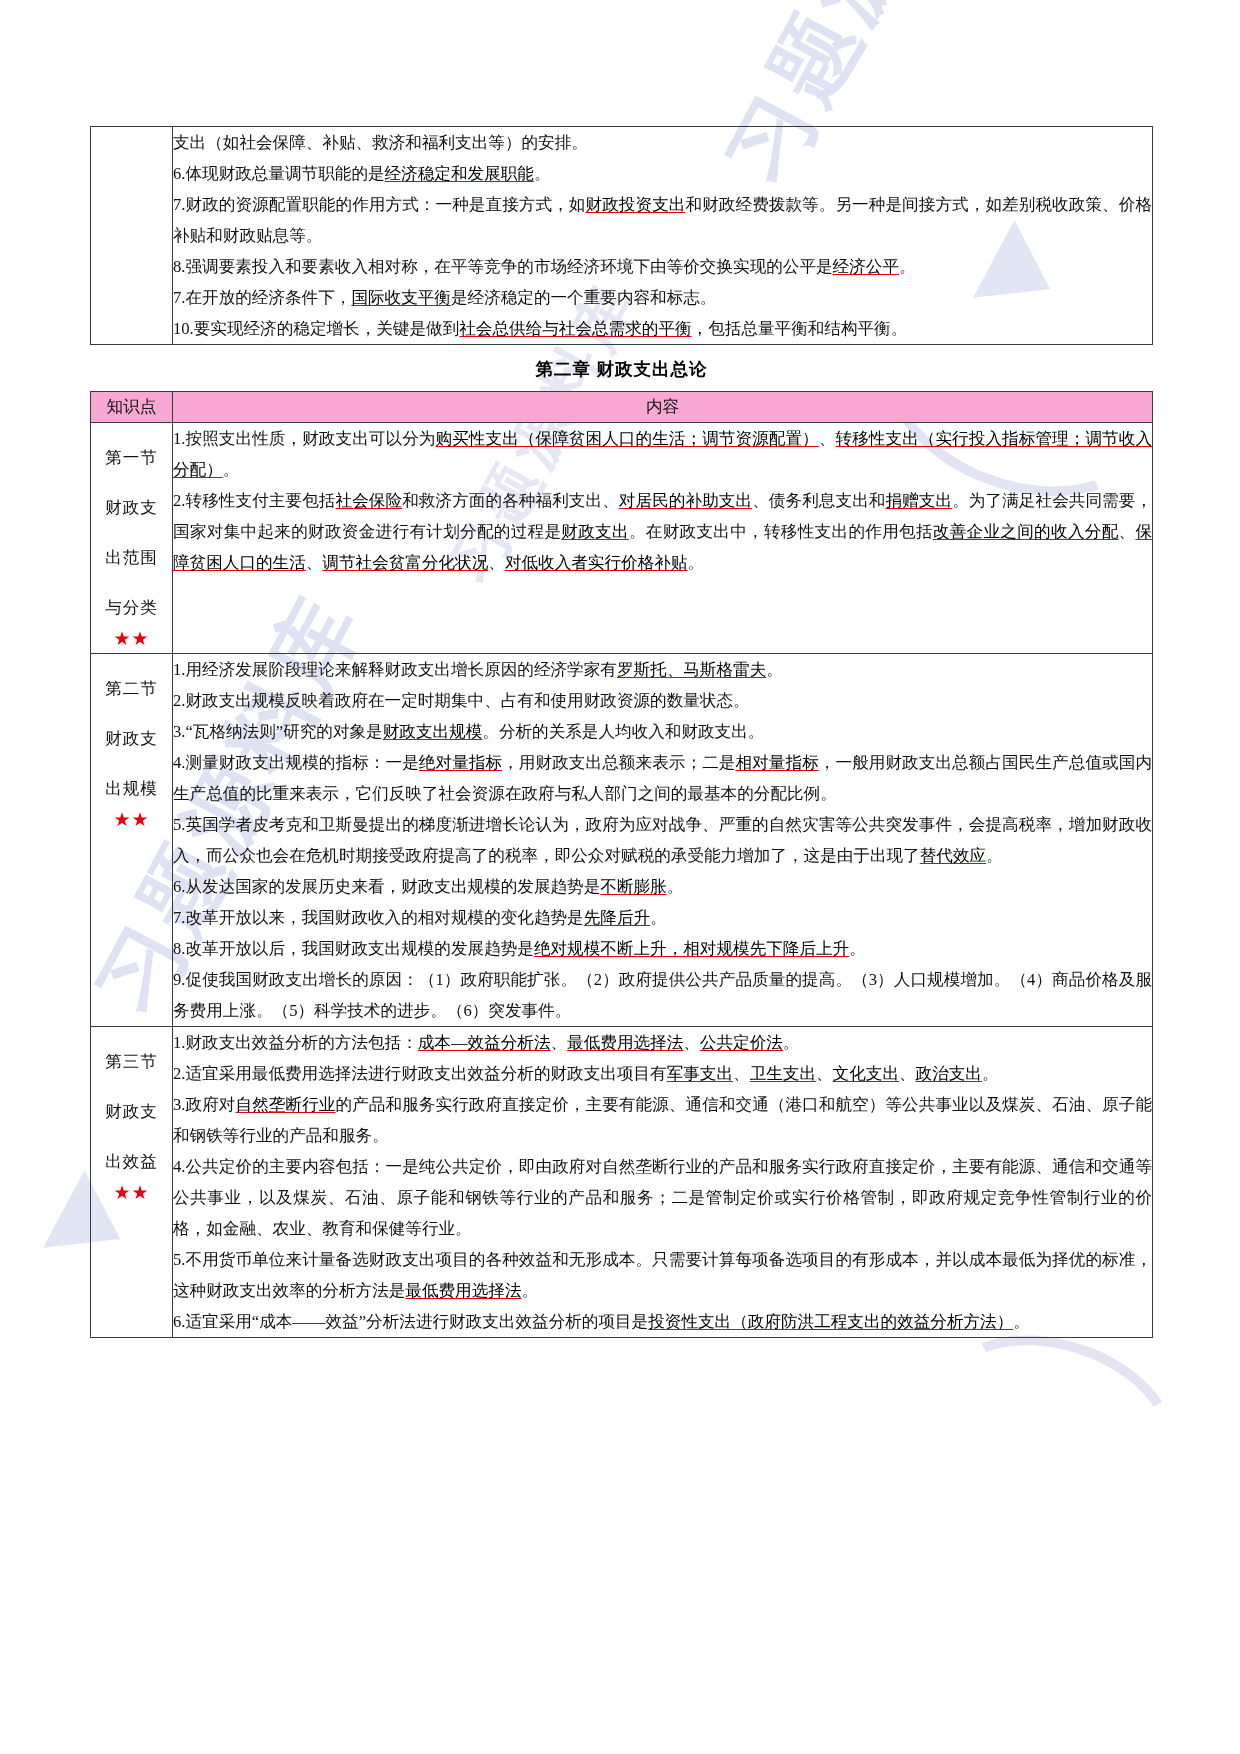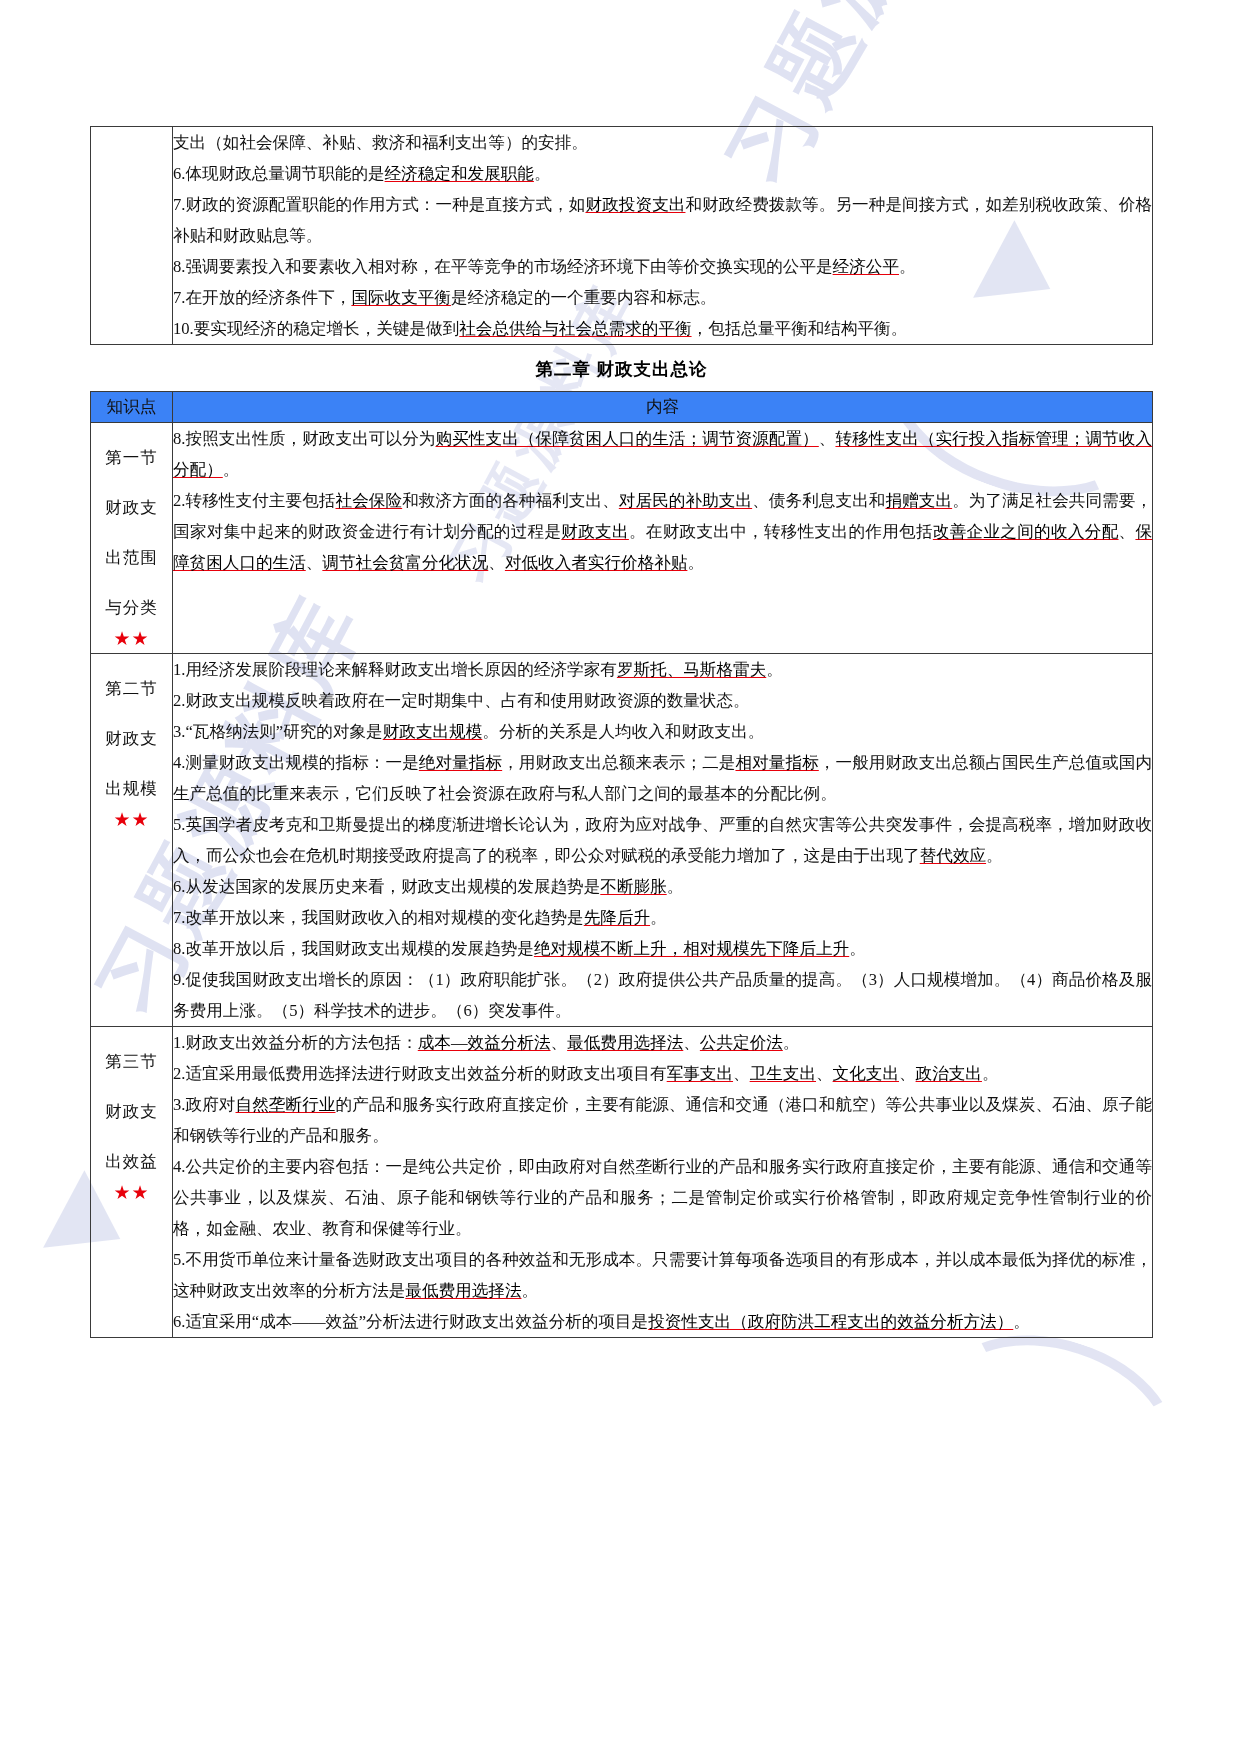--- a/index.html
+++ b/index.html
@@ -139,21 +139,21 @@
     text-align: center;
     font-weight: bold;
     font-size: 17.5px;
     color: #000;
     letter-spacing: 1px;
     font-family: "Liberation Serif", "DejaVu Serif", serif;
   }
 
   
   .hdr-cell {
-    background: #3b82f6;
+    background: #f9a8d4;
     text-align: center;
     font-size: 16.6px;
     line-height: 30px;
     padding: 5px 0 6px 0;
     color: #111;
     font-weight: normal;
     font-family: "Liberation Serif", "DejaVu Serif", serif;
   }
 </style>
 </head>
@@ -207,21 +207,21 @@
     <tbody id="main-body">
         <tr>
           <td class="kp-cell">
             <span class="kp-line">第一节</span>
             <span class="kp-line">财政支</span>
             <span class="kp-line">出范围</span>
             <span class="kp-line">与分类</span>
             <span class="stars">★★</span>
           </td>
           <td class="content-cell">
-            <p><span>8.按照支出性质，财政支出可以分为</span><span class="hl">购买性支出（保障贫困人口的生活；调节资源配置）</span><span>、</span><span class="hl">转移性支出（实行投入指标管理；调节收入分配）</span><span>。</span></p>
+            <p><span>1.按照支出性质，财政支出可以分为</span><span class="hl">购买性支出（保障贫困人口的生活；调节资源配置）</span><span>、</span><span class="hl">转移性支出（实行投入指标管理；调节收入分配）</span><span>。</span></p>
             <p><span>2.转移性支付主要包括</span><span class="hl">社会保险</span><span>和救济方面的各种福利支出、</span><span class="hl">对居民的补助支出</span><span>、债务利息支出和</span><span class="hl">捐赠支出</span><span>。为了满足社会共同需要，国家对集中起来的财政资金进行有计划分配的过程是</span><span class="hl">财政支出</span><span>。在财政支出中，转移性支出的作用包括</span><span class="hl">改善企业之间的收入分配</span><span>、</span><span class="hl">保障贫困人口的生活</span><span>、</span><span class="hl">调节社会贫富分化状况</span><span>、</span><span class="hl">对低收入者实行价格补贴</span><span>。</span></p>
           </td>
         </tr>
         <tr>
           <td class="kp-cell">
             <span class="kp-line">第二节</span>
             <span class="kp-line">财政支</span>
             <span class="kp-line">出规模</span>
             <span class="stars">★★</span>
           </td>

